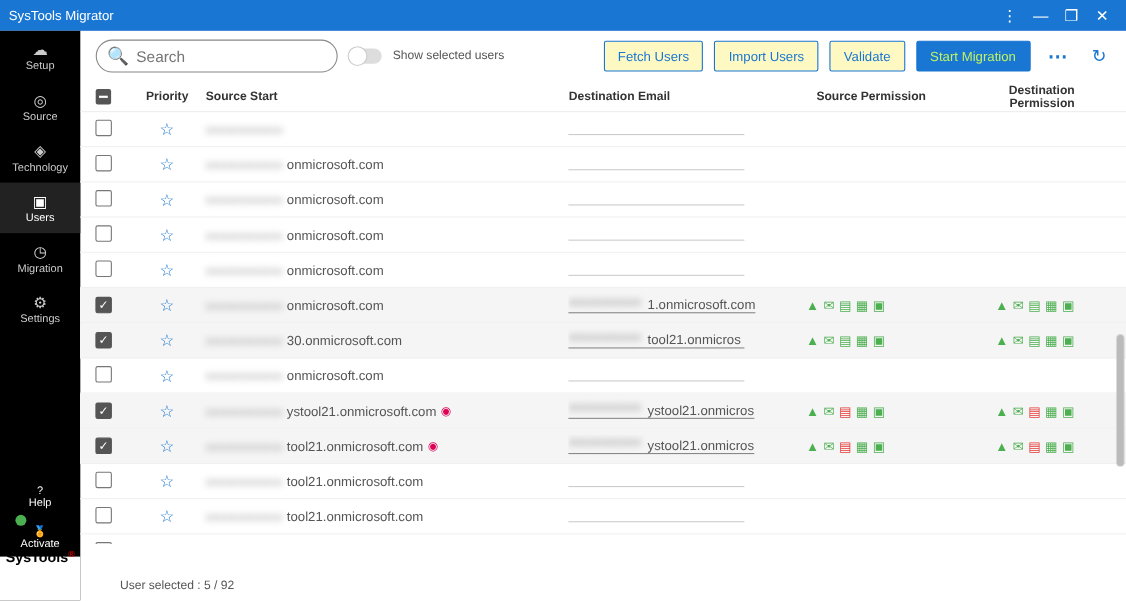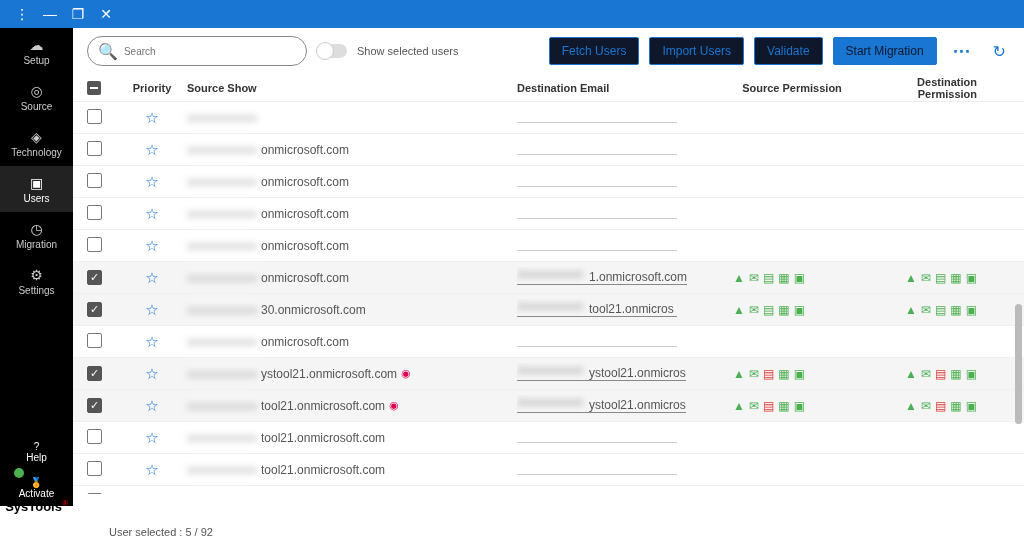--- a/index.html
+++ b/index.html
@@ -20,27 +20,27 @@
 .sidebar .activate { display:flex;flex-direction:column;align-items:center;font-size:10px;height:36px;justify-content:center; position:relative;}
 .sidebar .activate .dot { position:absolute; left:14px; top:-2px; width:10px;height:10px;background:#4caf50;border-radius:50%; }
 .logo { background: #fff; color:#000; height: 40px; display:flex; align-items:center; justify-content:center; font-size:11px; text-align:center; flex-direction:column;gap:32px; }
 .logo .lg1 { font-weight:bold; font-size:13px; }
 .logo .lg1 sup { color:#d00; font-size:8px; }
 .logo .lg2 { font-size:6px; color:#555; }
 
 .main { flex: 1; display: flex; flex-direction: column; position:relative; }
 .toolbar { height: 46px; display: flex; align-items: center; padding: 0 14px; gap: 10px; }
 .search { display:flex; align-items:center; border:1px solid #888; border-radius:16px; height:30px; padding:0 10px; width:220px; }
-.search input { border:none; outline:none; font-size:10px; flex:1; background:transparent; }
+.search input { border:none; outline:none; font-size:14px; flex:1; background:transparent; }
 .toggle { width:30px; height:14px; background:#ddd; border-radius:7px; position:relative; cursor:pointer; }
 .toggle::after { content:''; width:16px;height:16px;background:#fff;border:1px solid #ccc;border-radius:50%;position:absolute;left:-1px;top:-2px; }
 .toggle-label { font-size:11px; color:#555; }
 .flex1 { flex:1; }
-.btn { border:1px solid #1976d2; color:#1976d2; background:#0f172a; font-size:12px; padding:6px 12px; border-radius:2px; cursor:pointer; }
-.btn.primary { background:#1976d2; color:#0f172a; }
+.btn { border:1px solid #1976d2; color:#1976d2; background:#fef9c3; font-size:12px; padding:6px 12px; border-radius:2px; cursor:pointer; }
+.btn.primary { background:#1976d2; color:#bef264; }
 .more { color:#1976d2; font-size:18px; cursor:pointer; padding:0 6px; letter-spacing:2px; font-weight:bold; }
 .refresh { color:#1976d2; font-size:16px; cursor:pointer; padding:0 4px; }
 
 .tablewrap { flex:1; overflow:hidden; position:relative; }
 .thead { display:flex; align-items:center; height:28px; font-size:11px; font-weight:bold; color:#333; border-bottom:1px solid #eee; padding-left:14px; }
 .thead .col-cb { width:30px; display:flex; align-items:center; }
 .thead .col-pr { width:70px; text-align:center; }
 .thead .col-se { width:330px; }
 .thead .col-de { width:210px; }
 .thead .col-sp { width:130px; text-align:center; }
@@ -70,20 +70,21 @@
 .pg { color:#4caf50; }
 .pr { color:#e53935; }
 
 .footer { height:28px; display:flex; align-items:center; padding-left:36px; font-size:11px; color:#555; }
 .scrollbar { position:absolute; right:2px; top:230px; width:7px; height:120px; background:#bbb; border-radius:4px; }
 </style>
 </head>
 <body>
 
 <div class="titlebar">
+  <span class="title">SysTools Migrator</span>
   <span class="winbtn">⋮</span>
   <span class="winbtn">—</span>
   <span class="winbtn">❐</span>
   <span class="winbtn">✕</span>
 </div>
 
 <div class="app">
   <div class="sidebar">
     <div id="nav">
         <div class="navitem">
@@ -143,21 +144,21 @@
       <span class="more">⋯</span>
       <span class="refresh">↻</span>
     </div>
 
     <div class="tablewrap">
       <div class="thead">
         <div class="col-cb">
             <div class="indet"></div>
           </div>
         <div class="col-pr">Priority</div>
-        <div class="col-se">Source Show</div>
+        <div class="col-se">Source Start</div>
         <div class="col-de">Destination Email</div>
         <div class="col-sp">Source Permission</div>
         <div class="col-dp">Destination Permission</div>
       </div>
       <div class="tbody" id="tbody">
           <div class="row">
             <div class="col-cb"><span class="cb"></span></div>
             <div class="col-pr"><span>☆</span></div>
             <div class="col-se">
               <span class="blur short">xxxxxxxxxxxx</span>

